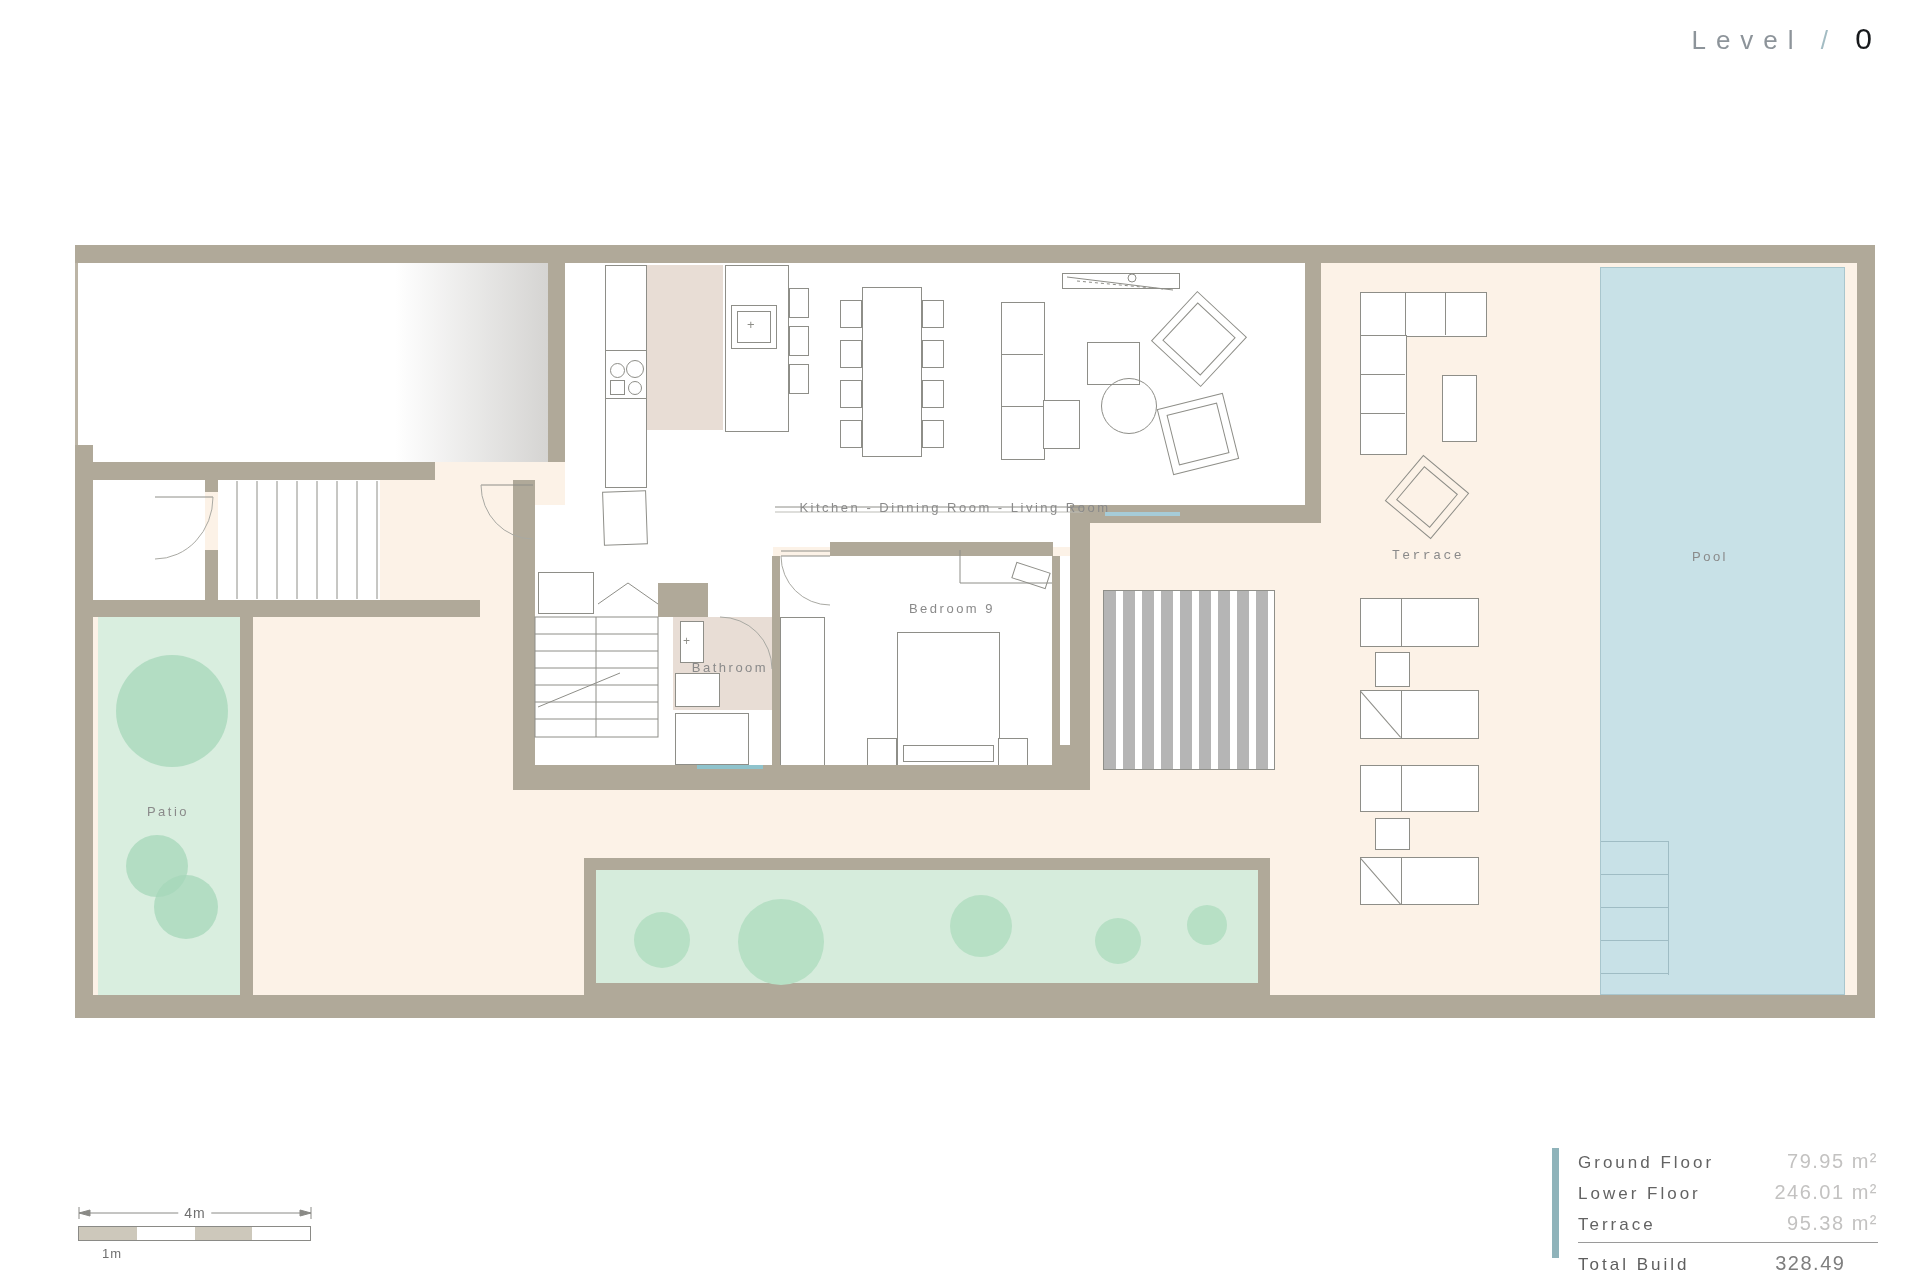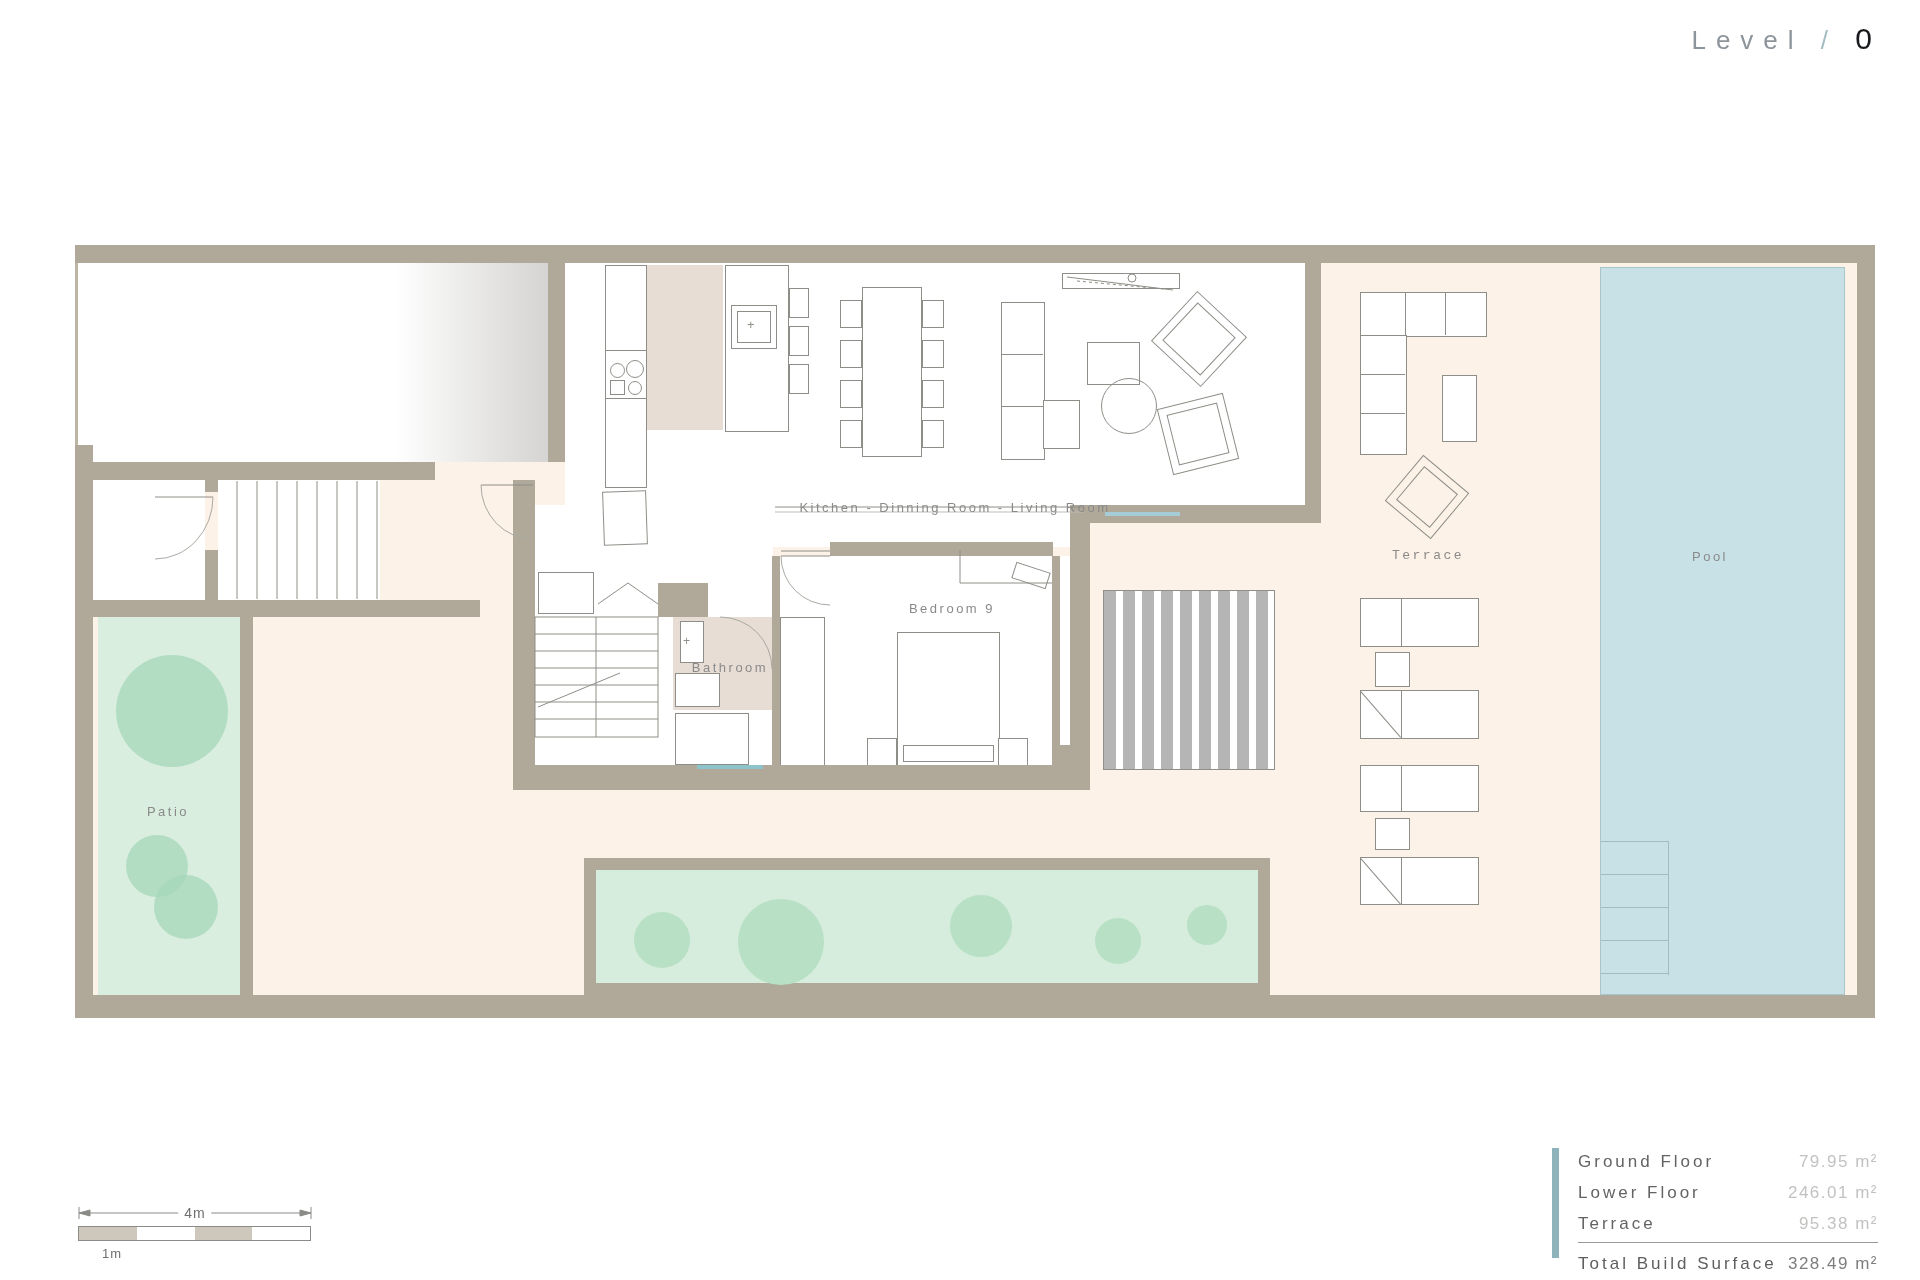--- a/index.html
+++ b/index.html
@@ -55,21 +55,21 @@
     position:absolute;left:320px;top:18px;width:153px;height:199px;z-index:11;
     background:linear-gradient(to right,rgba(214,213,211,0),#d5d4d2);
   }
   #plansvg{position:absolute;left:0;top:0;z-index:25;pointer-events:none;}
   
   #legend{position:absolute;left:1552px;top:1146px;width:318px;z-index:50;padding-left:8px;}
   #legend .bar{position:absolute;left:0;top:2px;width:7px;height:110px;background:#8fb3ba;}
   #legend .row{display:flex;justify-content:space-between;align-items:baseline;
     margin-left:18px;height:31px;line-height:31px;}
   #legend .row .l{font-size:17px;letter-spacing:3px;color:#636363;}
-  #legend .row .v{font-size:17px;letter-spacing:1.5px;color:#c3c2c1;}
+  #legend .row .v{font-size:20px;letter-spacing:1.5px;color:#c3c2c1;}
   #legend .sep{margin-left:18px;border-top:1px solid #9a9a9a;margin-top:3px;}
   #legend .row.total{margin-top:5px;}
   #legend .row.total .l{color:#5e5e5e;}
   #legend .row.total .v{color:#7e7e7e;}
   
   #scalebar{position:absolute;left:78px;top:1204px;width:234px;height:60px;z-index:50;}
   #scalebar .dim{position:absolute;left:0;top:0;width:234px;height:18px;}
   #scalebar .dimlabel{
     position:absolute;left:50%;top:1px;transform:translateX(-50%);
     background:#ffffff;padding:0 6px;font-size:14px;color:#6f6f6f;letter-spacing:1px;

